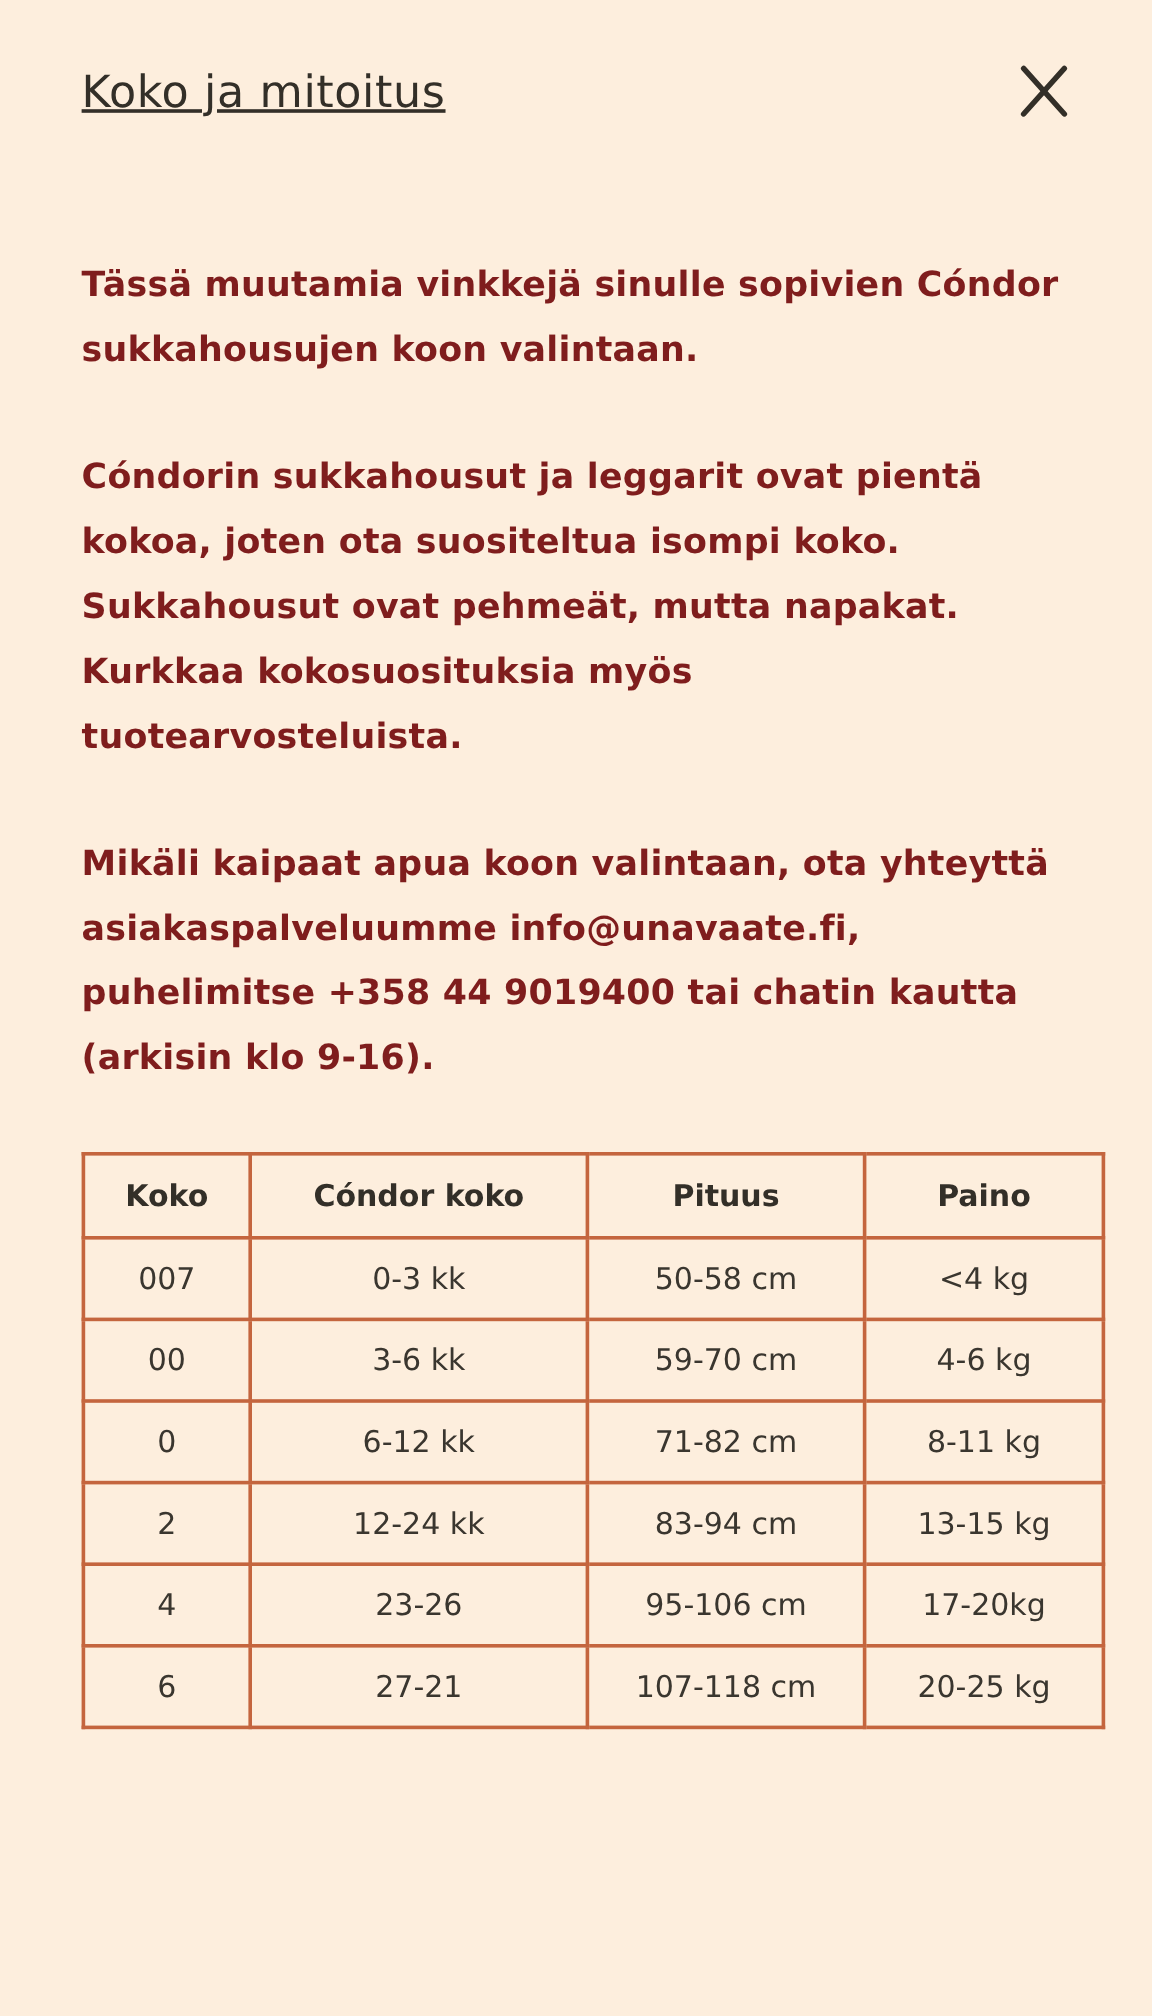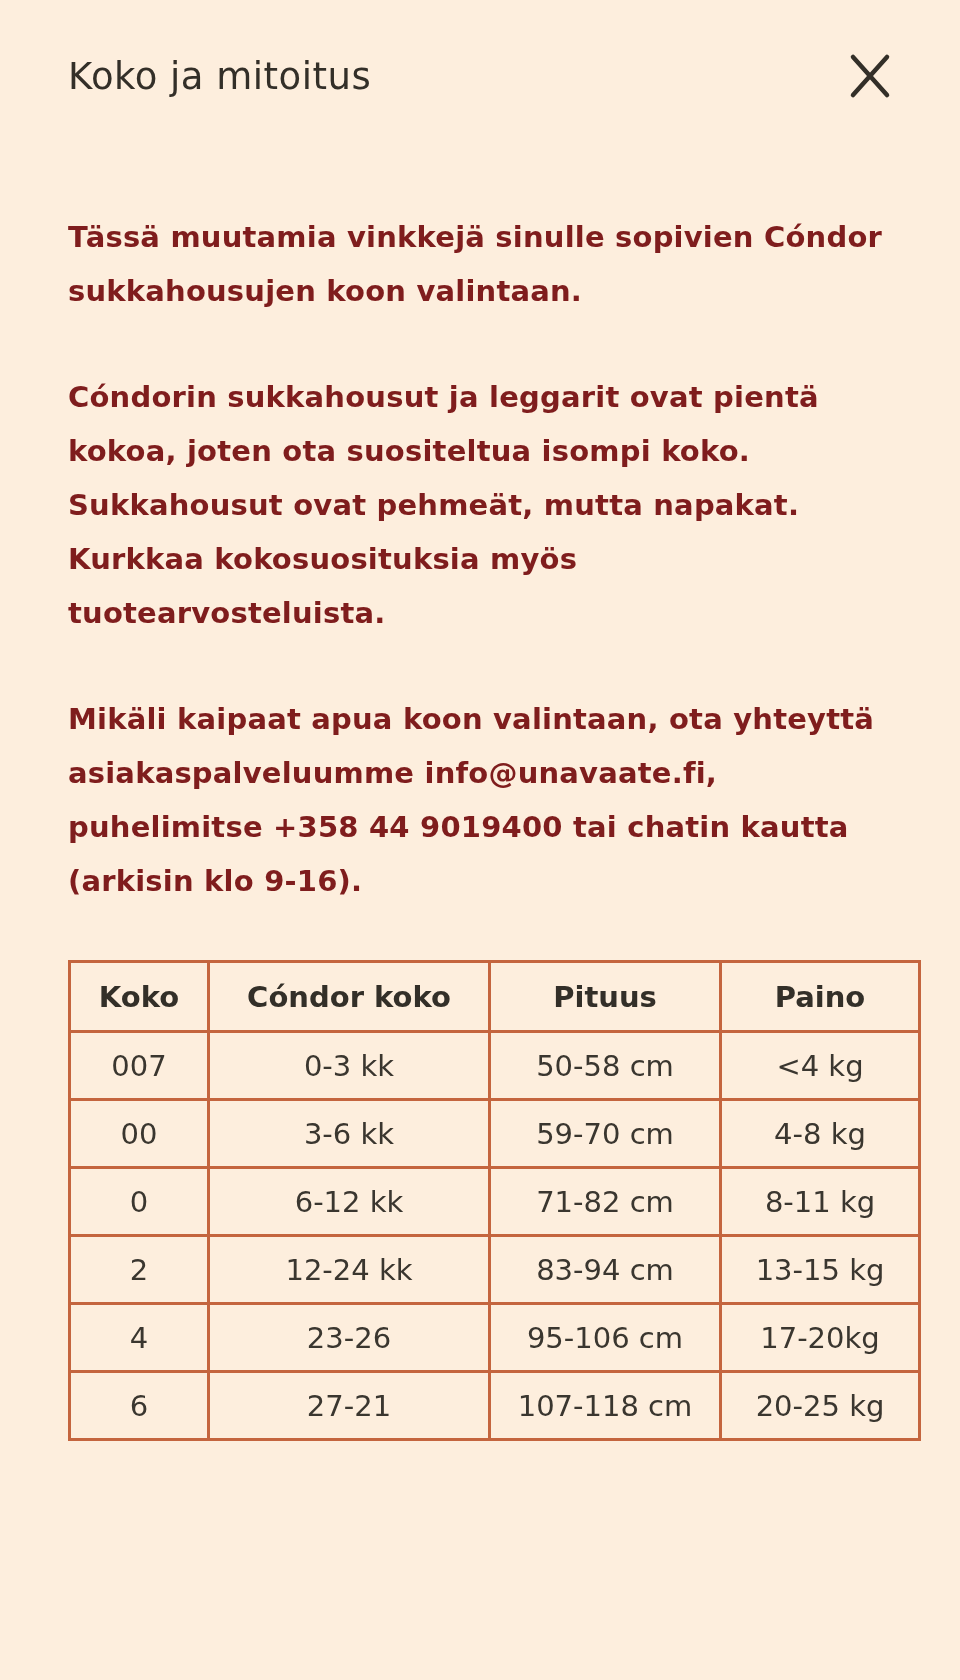--- a/index.html
+++ b/index.html
@@ -12,20 +12,21 @@
     font-family: "DejaVu Sans", "Liberation Sans", sans-serif;
     overflow: hidden;
   }
   .modal { padding: 0 66px 0 68px; }
 
   .modal-header {
     display: flex;
     justify-content: space-between;
     align-items: center;
     padding-top: 52px;
+    text-decoration: underline;
   }
   .modal-title {
     font-size: 37px;
     font-weight: 400;
     letter-spacing: 0.5px;
     margin: 0;
     color: #332f28;
   }
   .close-btn {
     background: none;
@@ -60,21 +61,21 @@
   .size-table col.c-koko   { width: 139px; }
   .size-table col.c-kengan { width: 281px; }
   .size-table col.c-pituus { width: 231px; }
   .size-table col.c-paino  { width: 199px; }
   .size-table th, .size-table td {
     border: 3px solid #c4653e;
     text-align: center;
     vertical-align: middle;
     height: 68px;
     padding: 0 4px;
-    font-size: 29px;
+    font-size: 25px;
     background: #fdeedd;
     white-space: nowrap;
   }
   .size-table th {
     height: 70px;
     font-weight: 700;
     color: #332f28;
   }
   .size-table td { color: #3a362f; }
 </style>
@@ -117,21 +118,21 @@
         <tr>
           <td>007</td>
           <td>0-3 kk</td>
           <td>50-58 cm</td>
           <td>&lt;4 kg</td>
         </tr>
         <tr>
           <td>00</td>
           <td>3-6 kk</td>
           <td>59-70 cm</td>
-          <td>4-8 kg</td>
+          <td>4-6 kg</td>
         </tr>
         <tr>
           <td>0</td>
           <td>6-12 kk</td>
           <td>71-82 cm</td>
           <td>8-11 kg</td>
         </tr>
         <tr>
           <td>2</td>
           <td>12-24 kk</td>

